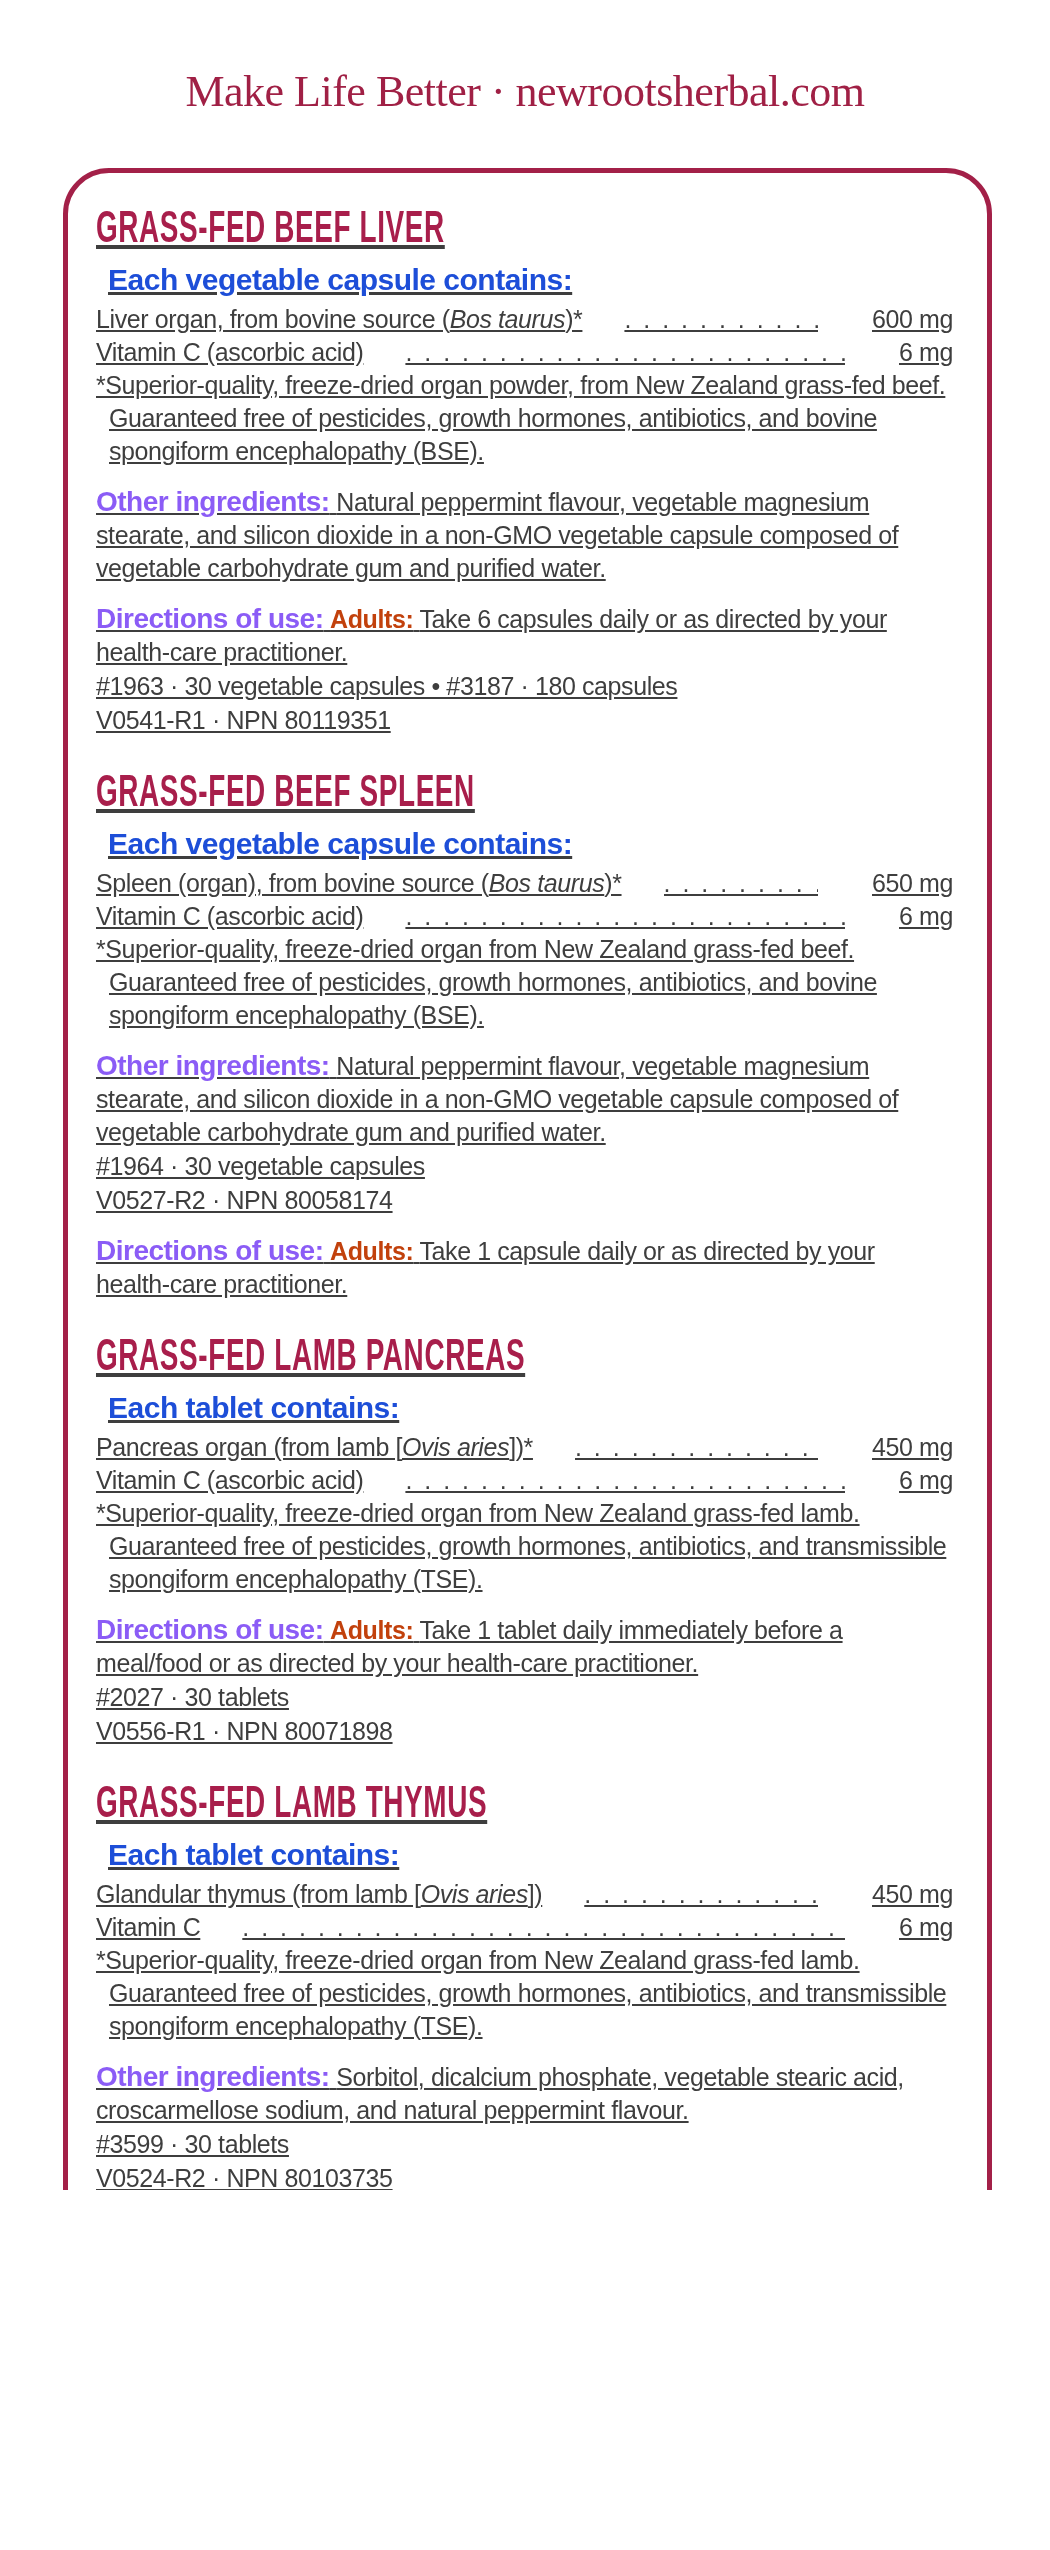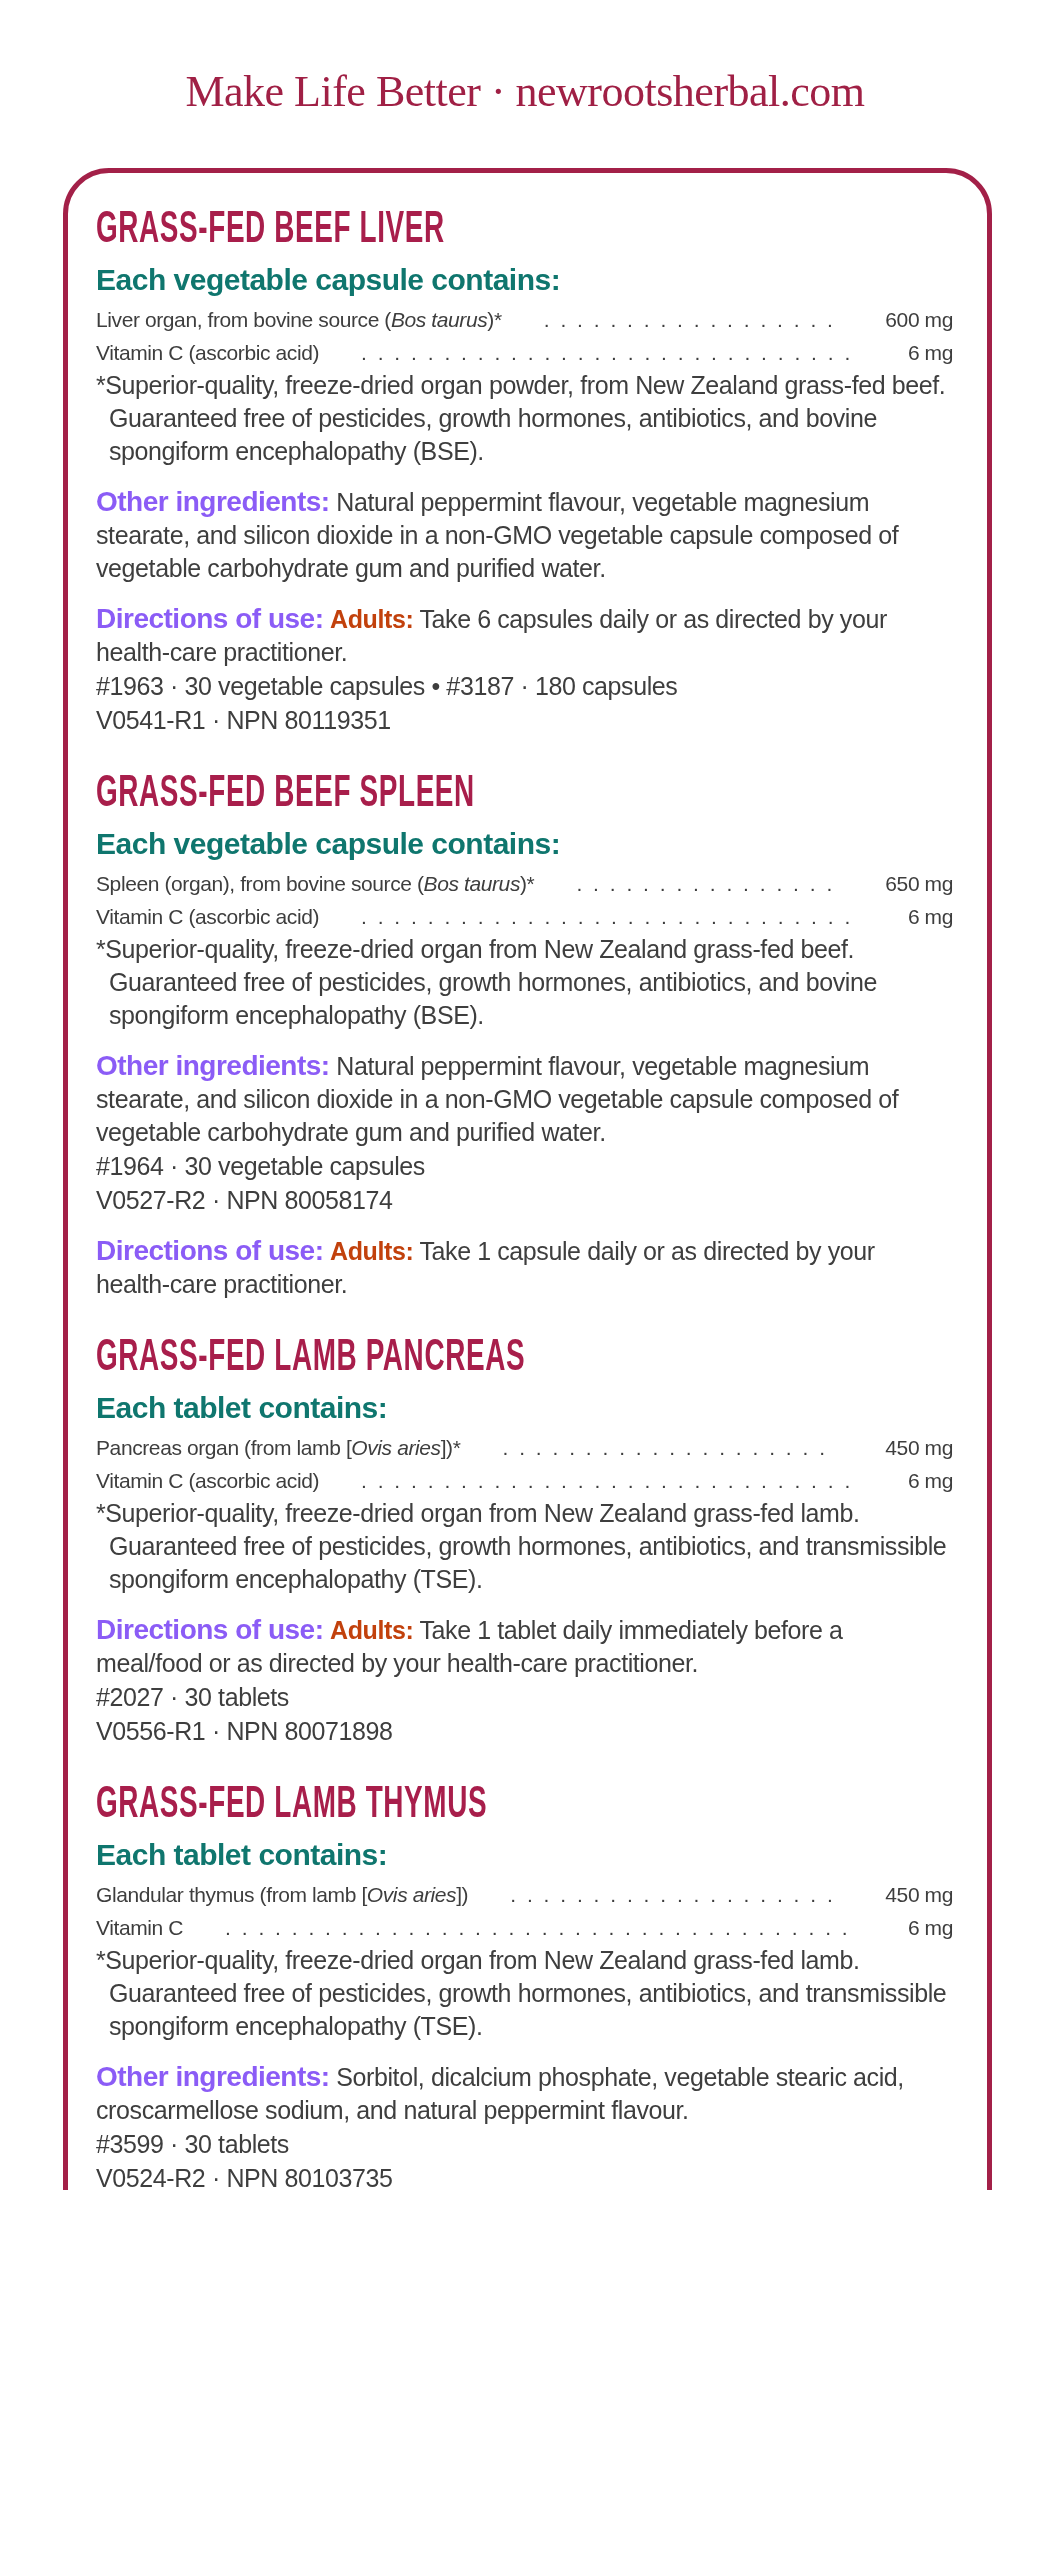--- a/index.html
+++ b/index.html
@@ -9,30 +9,30 @@
   
   .tagline{position:absolute;top:68px;left:0;width:100%;text-align:center;
            font-family:"Liberation Serif",serif;font-size:44px;line-height:1.1;
            letter-spacing:-0.5px;color:#a02045;}
 
   
   .label-box{position:absolute;left:63px;top:168px;width:929px;height:2245px;
              box-sizing:border-box;border:5px solid #a32048;border-radius:46px;
              padding:20px 34px 16px 28px;}
 
-  .product-section{margin:0;}
+  .product-section{margin:0;text-decoration:underline;}
   .sec-title{font-size:45px;line-height:48px;font-weight:bold;color:#a81e4b;
              letter-spacing:1px;margin:30px 0 12px;transform:scaleX(.62);
              transform-origin:left center;white-space:nowrap;}
   .product-section:first-child .sec-title{margin-top:10px;}
 
-  .contains{font-size:30px;line-height:34px;font-weight:bold;color:#0f766e;
-            letter-spacing:-0.5px;margin:0 0 6px;}
-
-  .ing-row{display:flex;align-items:baseline;font-size:21px;line-height:33px;
+  .contains{font-size:30px;line-height:34px;font-weight:bold;color:#1d4ed8;
+            letter-spacing:-0.5px;margin:0 12px 6px;}
+
+  .ing-row{display:flex;align-items:baseline;font-size:25px;line-height:33px;
            letter-spacing:-0.4px;gap:40px;}
   .ing-name{white-space:nowrap;}
   .dots{flex:1 1 auto;overflow:hidden;white-space:nowrap;margin:0 2px;}
   .dots::after{content:". . . . . . . . . . . . . . . . . . . . . . . . . . . . . . . . . . . . . . . . . . . . . . . . . . . . . . . . . . . .";
                letter-spacing:2.5px;}
   .amount{white-space:nowrap;padding-left:12px;}
 
   .footnote{font-size:25px;line-height:33px;letter-spacing:-0.4px;
             text-indent:-13px;padding-left:13px;margin:0;}
 

